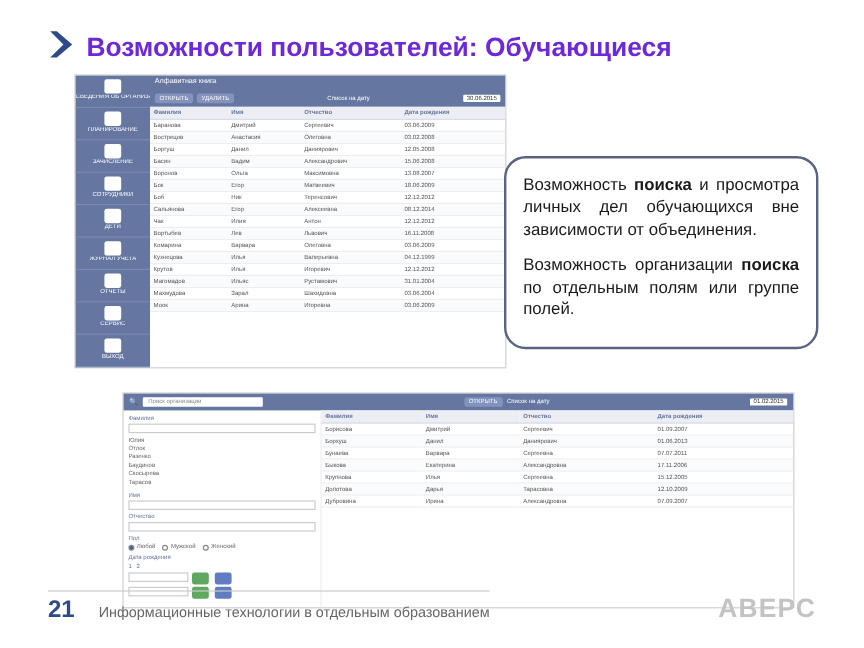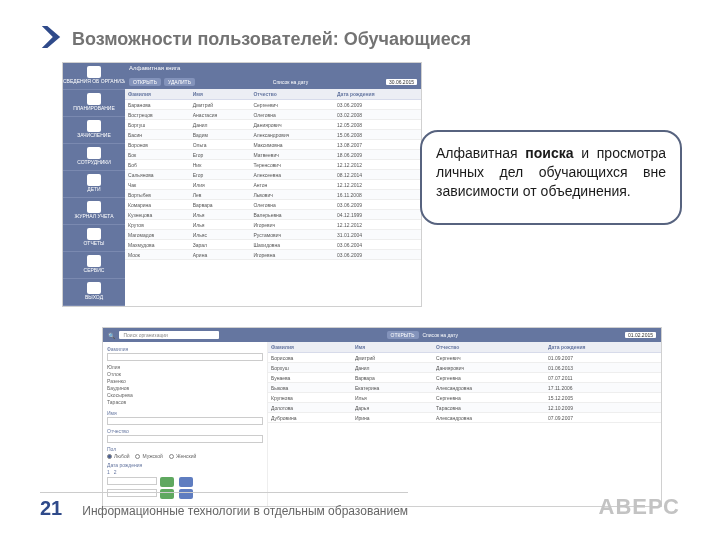--- a/index.html
+++ b/index.html
@@ -1,20 +1,20 @@
 <!DOCTYPE html>
 <html><head>
 <meta charset="utf-8">
 <style>
   * { box-sizing: border-box; margin: 0; padding: 0; }
   body { width: 720px; height: 540px; font-family: Arial, sans-serif; background: #fff; position: relative; overflow: hidden; }
 
   .header { position: absolute; top: 24px; left: 40px; display: flex; align-items: center; gap: 10px; }
   .header .chevron svg { width: 22px; height: 26px; }
-  .header h1 { font-size: 18px; font-weight: bold; color: #737373; }
+  .header h1 { font-size: 22px; font-weight: bold; color: #6d28d9; }
 
   .shots { position: absolute; top: 62px; left: 62px; width: 600px; }
 
   .shot1 { position: absolute; top: 0; left: 0; width: 360px; font-size: 6px; background: #fff; border: 1px solid #d0d0d0; }
   .sidebar { float: left; width: 62px; background: #6576a0; }
   .sb-item { height: 27px; padding: 3px 0; text-align: center; color: #fff; border-bottom: 1px solid #7a89b0; }
   .sb-item .ico { width: 14px; height: 12px; margin: 0 auto 1px; background: #fff; border-radius: 2px; }
   .sb-item .lab { font-size: 5px; line-height: 1; white-space: nowrap; overflow: hidden; }
   .main1 { margin-left: 62px; }
   .topbar { background: #6576a0; color: #fff; padding: 2px 4px; font-size: 6px; height: 12px; }
@@ -335,21 +335,22 @@
                 <td>07.09.2007</td>
               </tr>
             </tbody>
         </table>
       </div>
     </div>
   </div>
 </div>
 
 <div class="callout">
-  <p><span>Алфавитная</span> <b>поиска</b><span> и просмотра личных дел обучающихся вне зависимости от объединения.</span></p>
+  <p><span>Возможность</span> <b>поиска</b><span> и просмотра личных дел обучающихся вне зависимости от объединения.</span></p>
+  <p><span>Возможность организации </span><b>поиска</b><span> по отдельным полям или группе полей.</span></p>
 </div>
 
 <div class="footer">
   <div class="footer-left">
     <span class="pagenum">21</span>
     <span class="footer-text">Информационные технологии в отдельным образованием</span>
   </div>
   <span class="brand">АВЕРС</span>
 </div>
 

